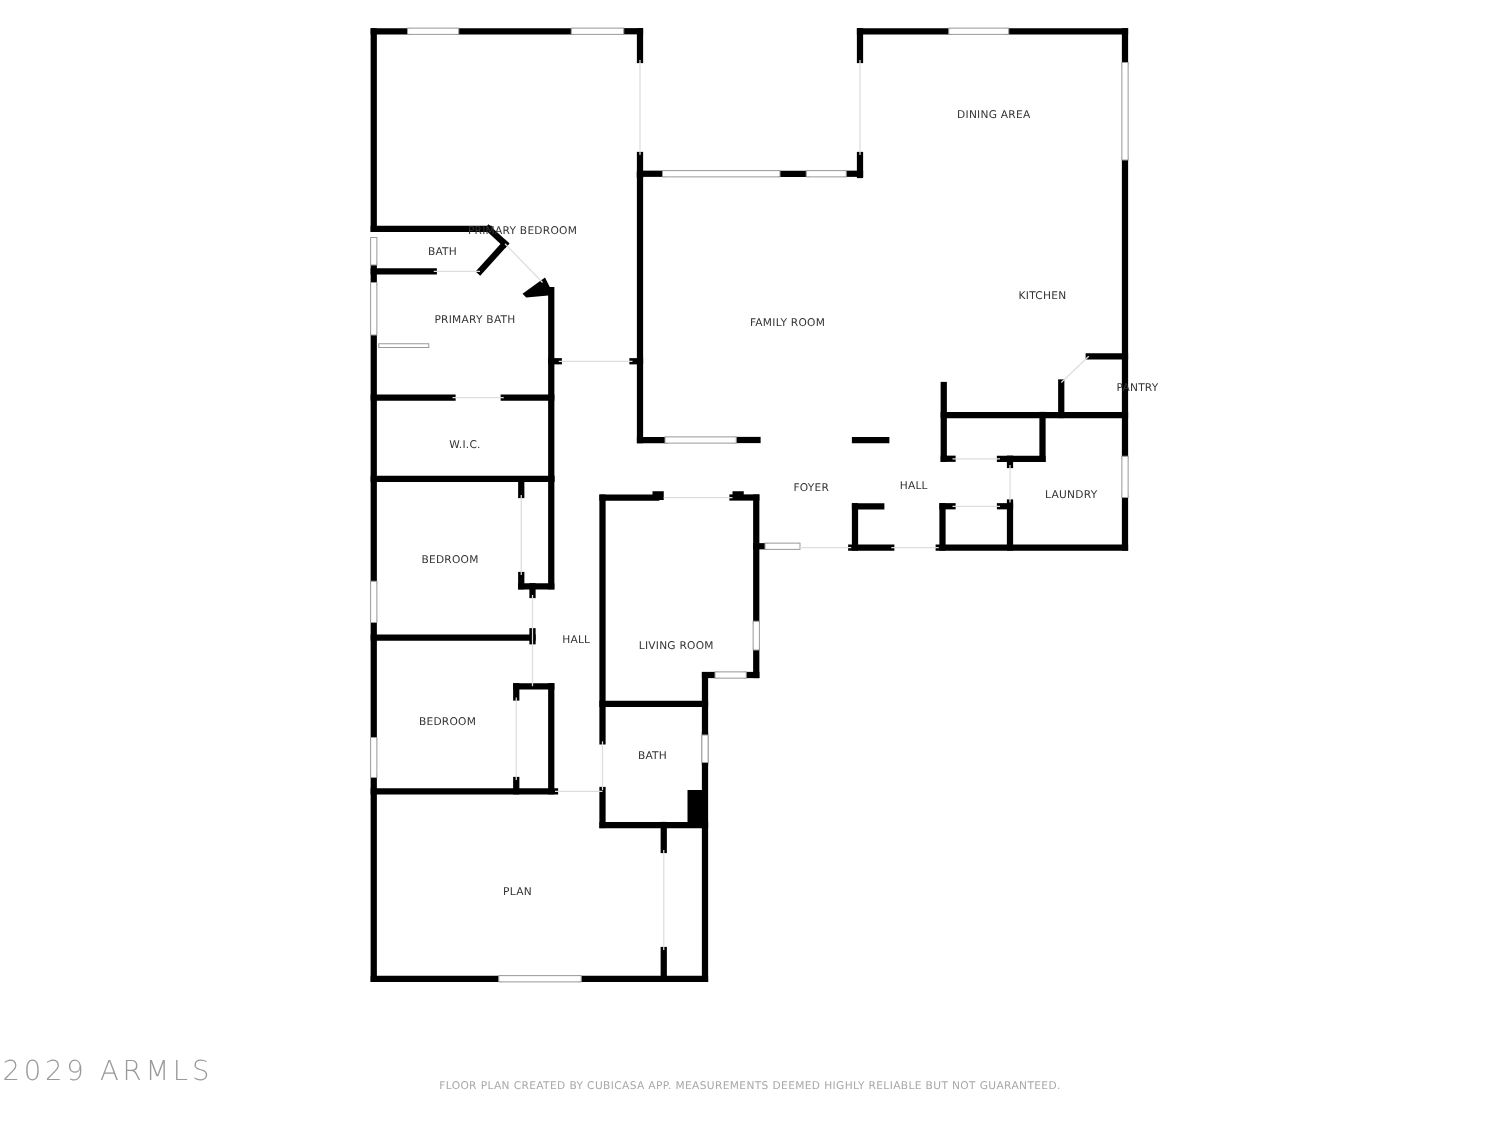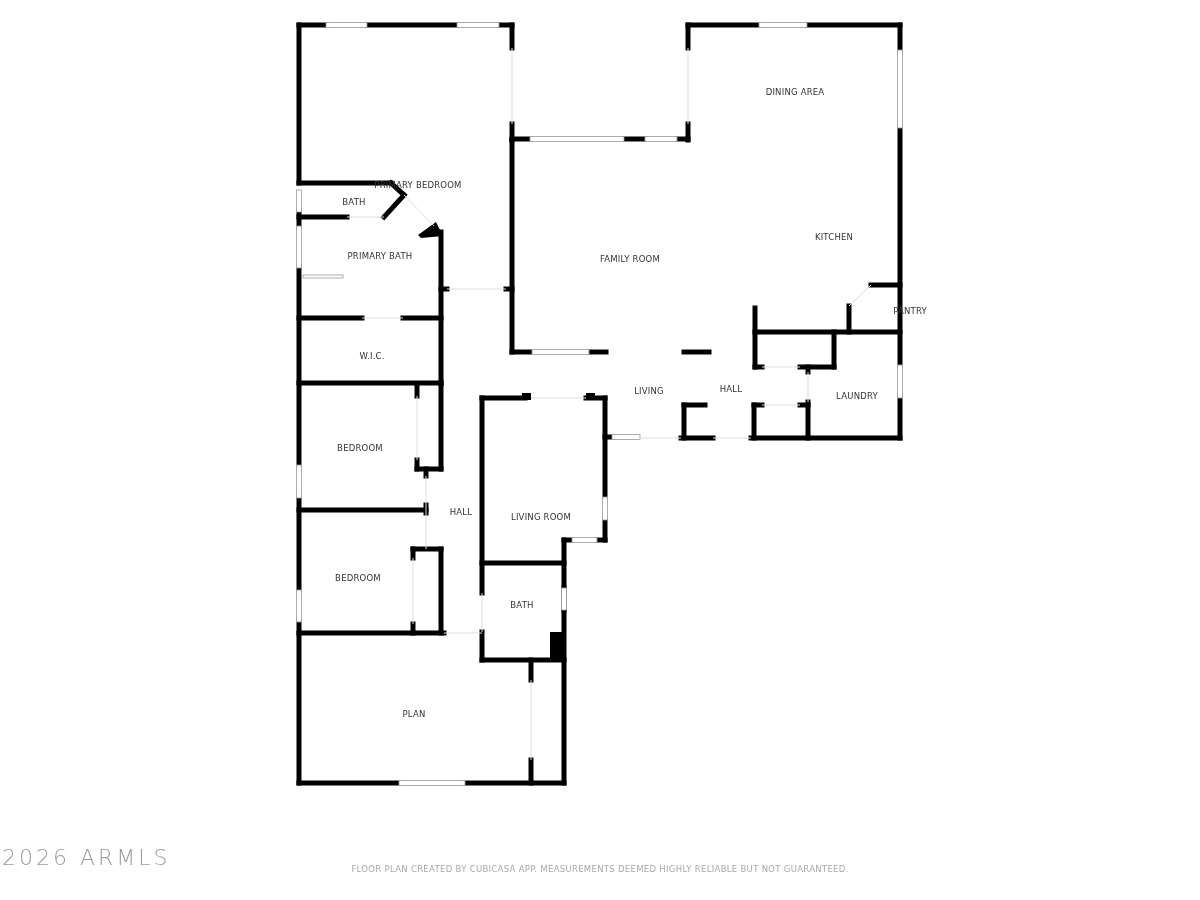--- a/index.html
+++ b/index.html
@@ -168,19 +168,19 @@
   <div class="room-label" style="left:360px;top:448px;">BEDROOM</div>
   <div class="room-label" style="left:461px;top:512px;">HALL</div>
   <div class="room-label" style="left:358px;top:578px;">BEDROOM</div>
   <div class="room-label" style="left:541px;top:483px;margin-top:34px;">LIVING ROOM</div>
   <div class="room-label" style="left:522px;top:605px;">BATH</div>
   <div class="room-label" style="left:414px;top:714px;">PLAN</div>
   <div class="room-label" style="left:630px;top:259px;">FAMILY ROOM</div>
   <div class="room-label" style="left:795px;top:92px;">DINING AREA</div>
   <div class="room-label" style="left:822px;top:237px;margin-left:12px;">KITCHEN</div>
   <div class="room-label" style="left:910px;top:311px;">PANTRY</div>
-  <div class="room-label" style="left:649px;top:391px;">LIVING</div>
+  <div class="room-label" style="left:649px;top:391px;">FOYER</div>
   <div class="room-label" style="left:731px;top:389px;">HALL</div>
   <div class="room-label" style="left:857px;top:396px;">LAUNDRY</div>
 </div>
 
-<div class="watermark">2026 ARMLS</div>
+<div class="watermark">2029 ARMLS</div>
 <div class="disclaimer">FLOOR PLAN CREATED BY CUBICASA APP. MEASUREMENTS DEEMED HIGHLY RELIABLE BUT NOT GUARANTEED.</div>
 
 </body></html>

